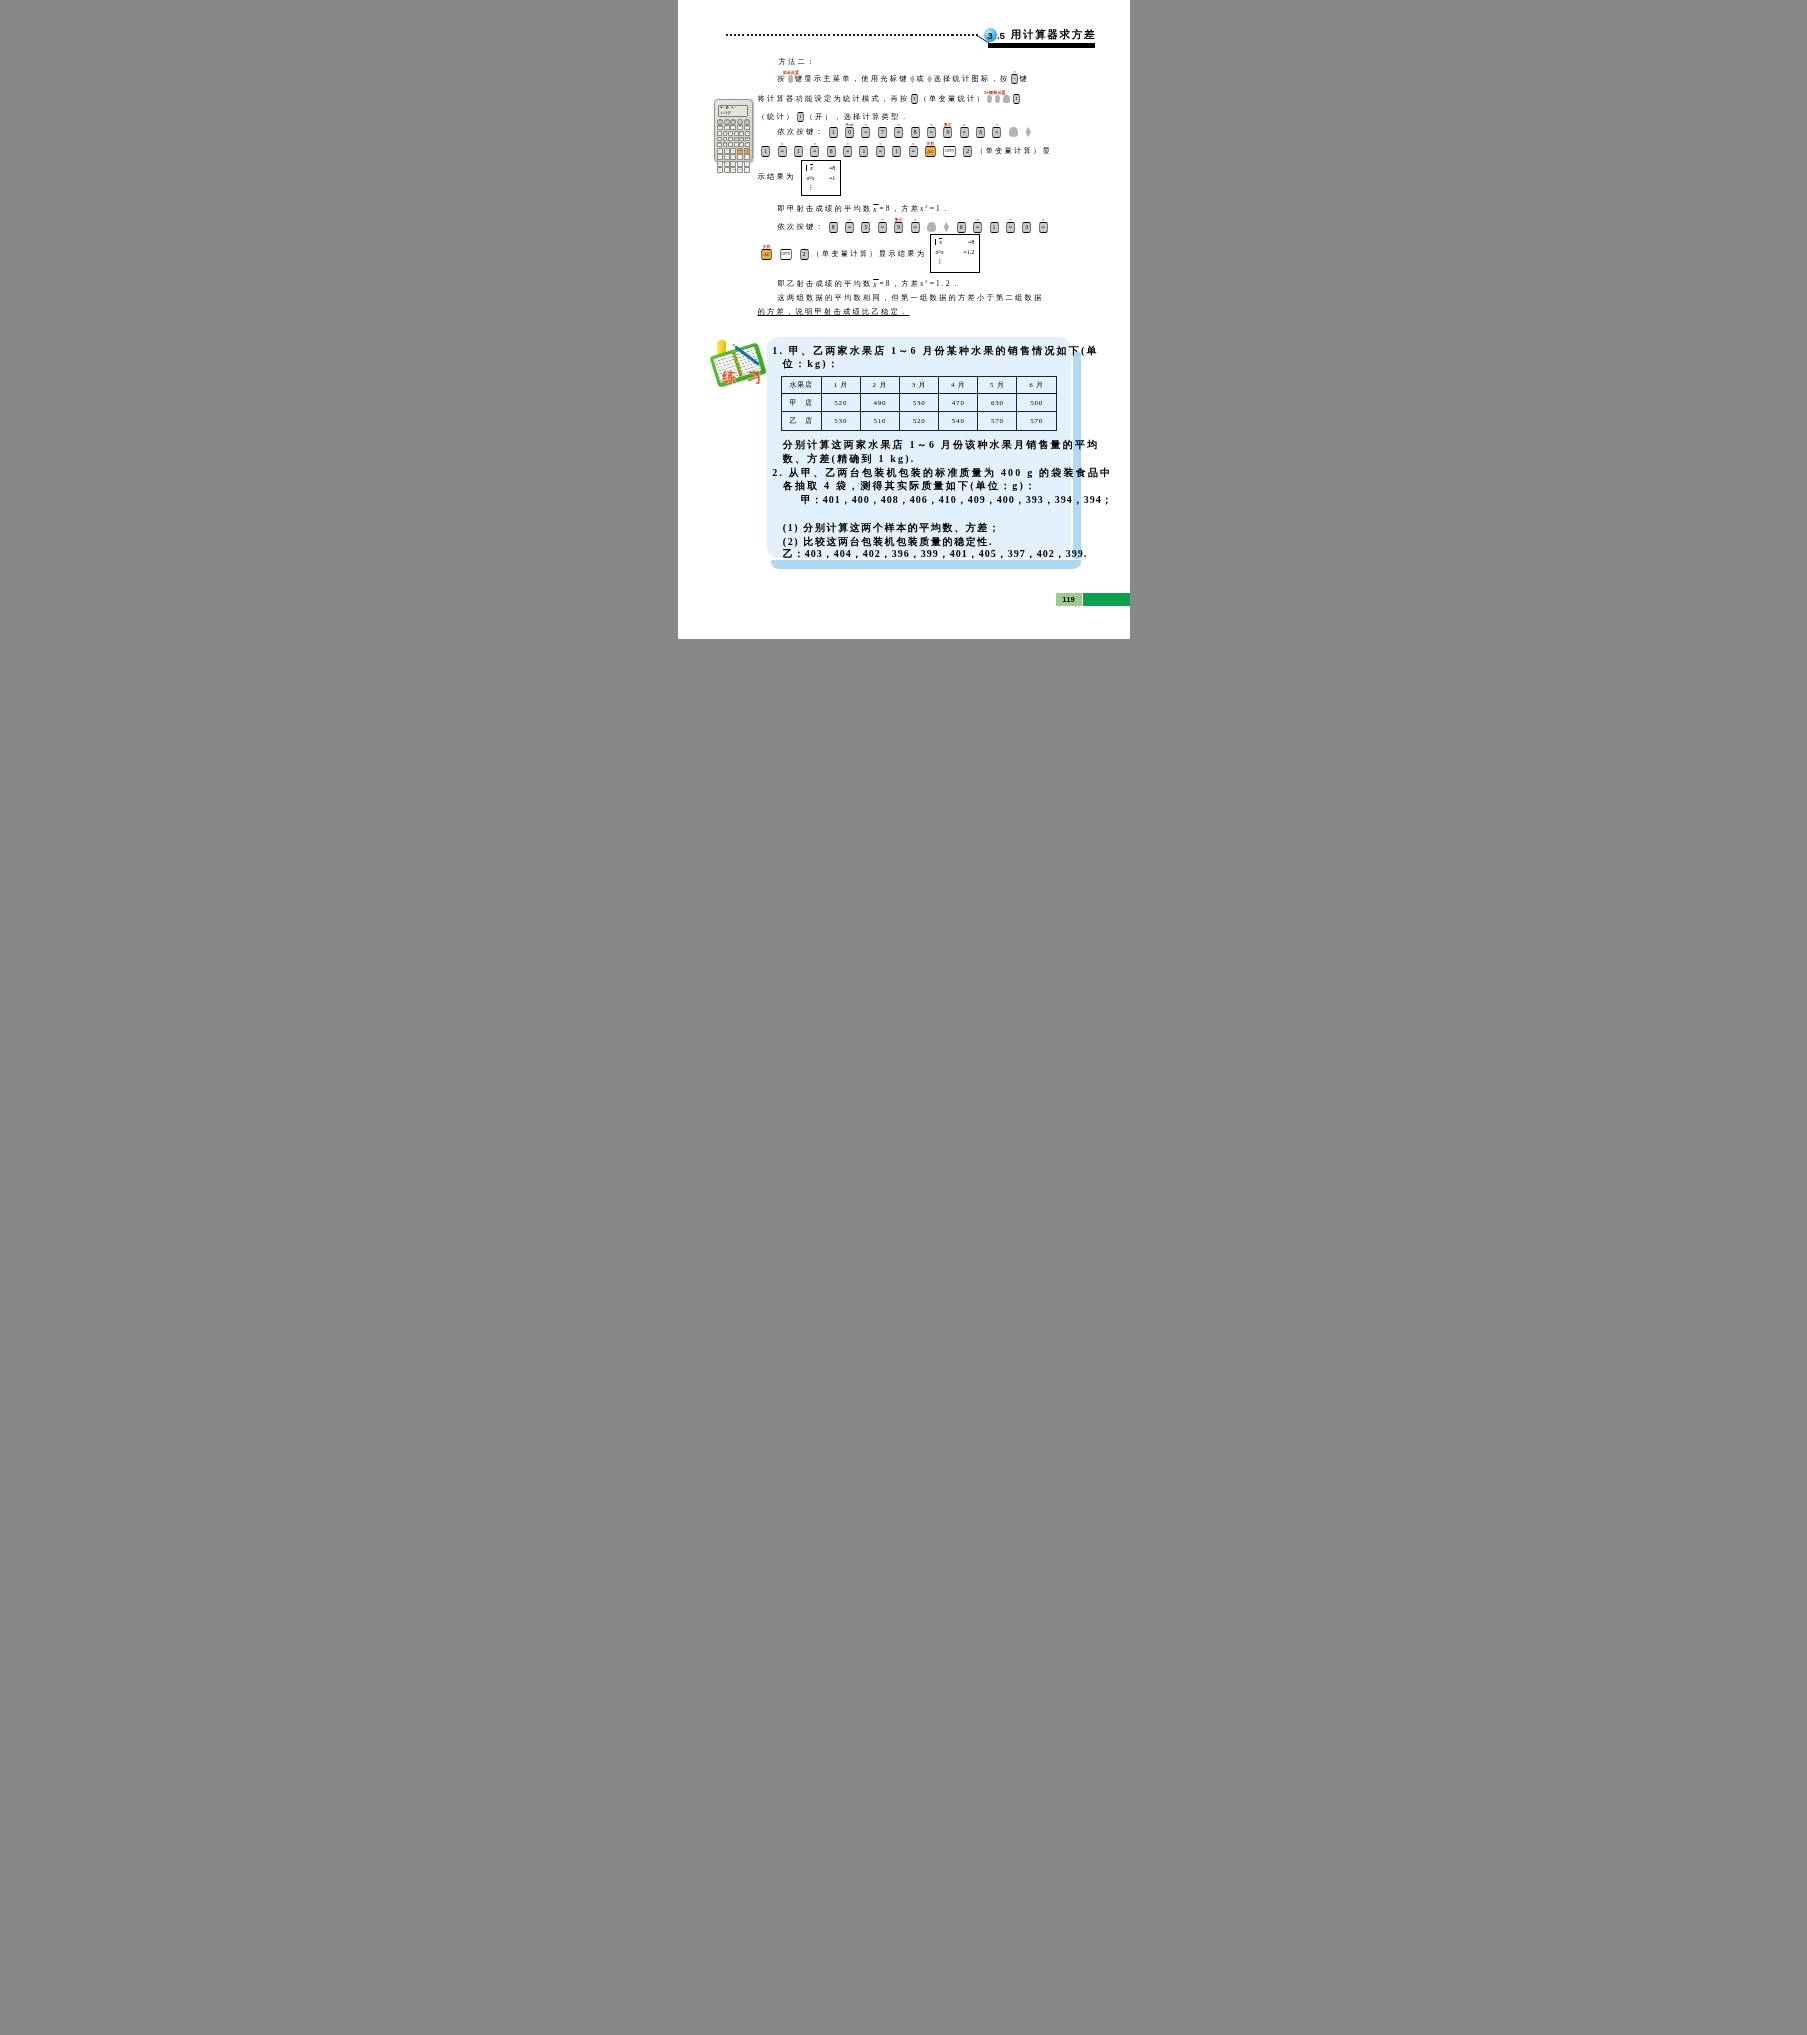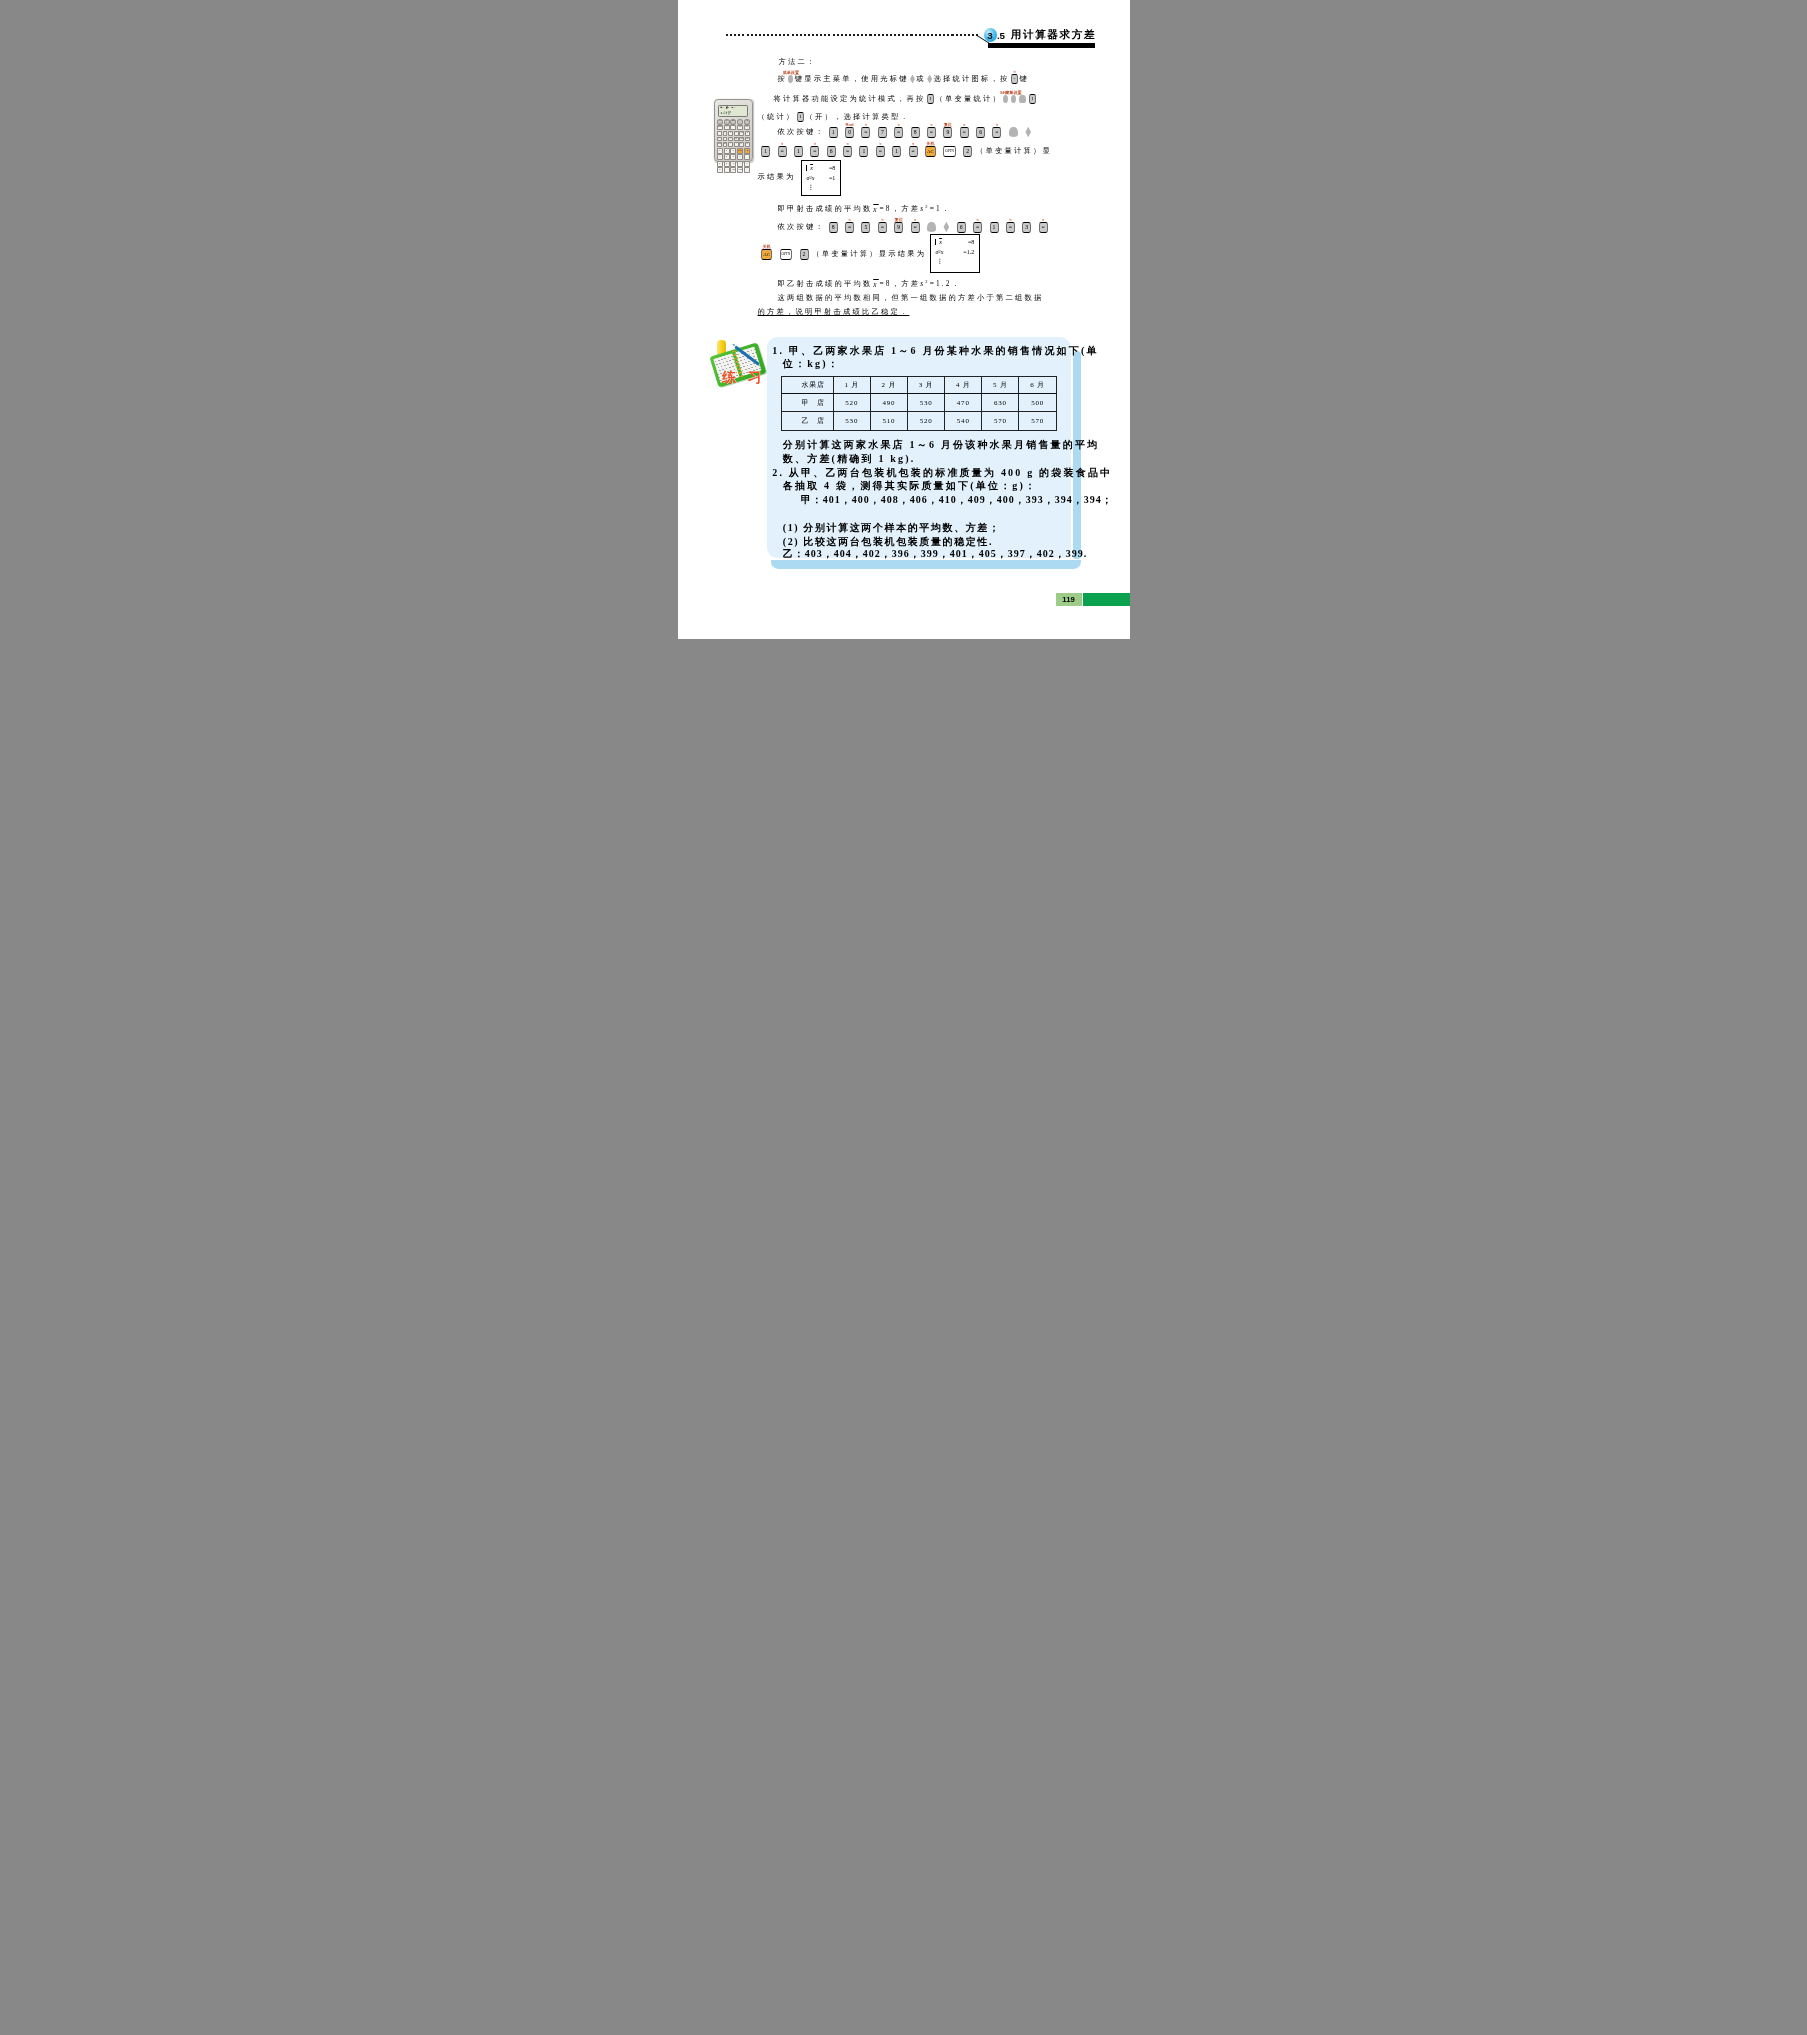--- a/index.html
+++ b/index.html
@@ -80,21 +80,21 @@
   .pln.nums{letter-spacing:1px;}
   .pln.parens{letter-spacing:1.6px;}
   
   .ptable{position:absolute;left:14.2px;top:39px;width:276px;border-collapse:collapse;
           table-layout:fixed;font-size:7px;border-top:1.6px solid #111;border-bottom:1.6px solid #111;}
   .ptable th,.ptable td{border:0.4px solid #222;text-align:center;font-weight:normal;
           letter-spacing:0.8px;padding:0;}
   .ptable thead tr{height:17px;}
   .ptable thead th{border-bottom:1.2px solid #111;}
   .ptable tbody tr{height:18.3px;}
-  .ptable .c0{width:39px;padding-left:12px;}
+  .ptable .c0{width:39px;}
   
   .nb{position:absolute;left:28.5px;top:338px;width:62px;height:46px;}
   .nb-cyl{position:absolute;left:10.6px;top:1.6px;width:9.8px;height:23px;
     background:linear-gradient(90deg,#fce678,#f6cf12 55%,#e9b908);border-radius:4.9px/3.7px;}
   .nb-base{position:absolute;left:5.7px;top:22px;width:14.7px;height:8.1px;background:#7b4a1e;border-radius:50%;}
   .nb-book{position:absolute;left:6.5px;top:10.6px;width:50px;height:32px;transform:rotate(-17deg);
     background:linear-gradient(135deg,#59c437,#2ea51f);border-radius:3.3px;
     box-shadow:0.8px 1.2px 0 rgba(0,90,0,.25);}
   .nb-page{position:absolute;left:2.8px;top:2.8px;width:20.4px;height:25px;background:#f2f2f0;border-radius:1.2px;
     background-image:repeating-linear-gradient(#f2f2f0 0 2.8px,#a9a9a9 2.8px 3.3px);}
@@ -217,21 +217,21 @@
       <span class="kw">
         <span class="sh sh-lens"></span>
       </span>
       <span class="seg">选择统计图标，按</span>
       <span class="kw">
         <span class="kl">≈</span>
         <span class="k">=</span>
       </span>
       <span class="seg">键</span>
     </div>
-  <div class="ln para" style="left:96px;top:92px;">
+  <div class="ln para" style="left:80px;top:92px;">
       <span class="seg">将计算器功能设定为统计模式，再按</span>
       <span class="kw">
         <span class="k">1</span>
       </span>
       <span class="seg">（单变量统计）</span>
       <span class="kw">
         <span class="kl">SHIFT</span>
         <span class="sh sh-ellipse"></span>
       </span>
       <span class="kw">

